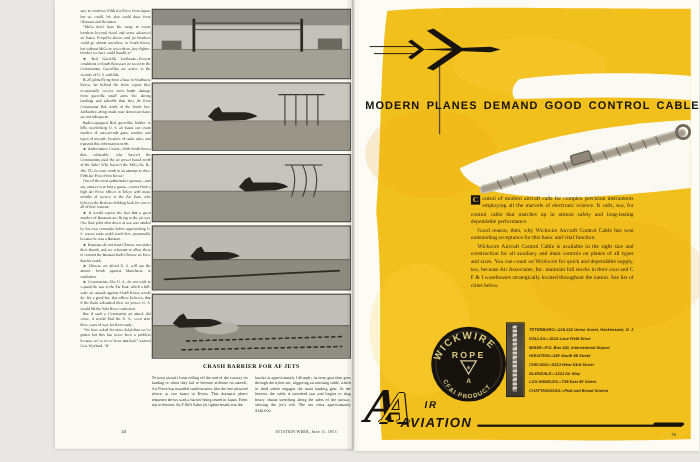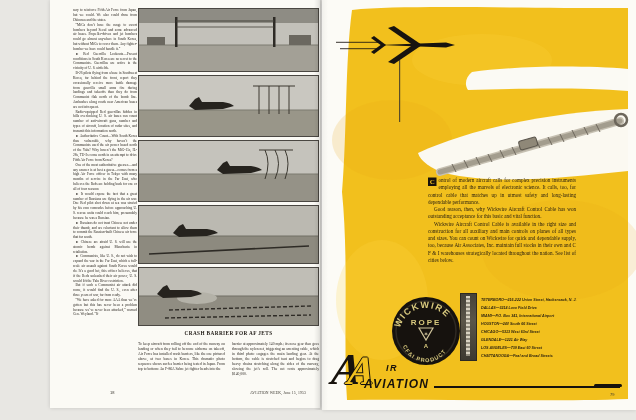--- a/index.html
+++ b/index.html
@@ -264,20 +264,21 @@
       <polygon points="100,45 72,64 66,62 92,44"></polygon>
       <polygon points="64,45 52,36 49,38 60,46"></polygon>
       <polygon points="64,45 52,54 49,52 60,44"></polygon>
       <rect x="14" y="41.8" width="42" height="1" opacity=".85"></rect>
       <rect x="18" y="48.2" width="38" height="1" opacity=".85"></rect>
     </g>
 
     <rect x="77" y="60" width="1.2" height="62" fill="#35312c" opacity=".8"></rect>
   </svg>
 
+  <div class="abs ad-headline">MODERN PLANES DEMAND GOOD CONTROL CABLE</div>
 
   <div class="abs tinywrap ad-body">
     <div class="tiny">
       <p><span class="dropcap">C</span><span>ontrol of modern aircraft calls for complex precision instruments employing all the marvels of electronic science. It calls, too, for control cable that matches up in utmost safety and long-lasting dependable performance.</span></p>
       <p class="ind">Good reason, then, why Wickwire Aircraft Control Cable has won outstanding acceptance for this basic and vital function.</p>
       <p class="ind">Wickwire Aircraft Control Cable is available in the right size and construction for all auxiliary and main controls on planes of all types and sizes. You can count on Wickwire for quick and dependable supply, too, because Air Associates, Inc. maintain full stocks in their own and C F &amp; I warehouses strategically located throughout the nation. See list of cities below.</p>
     </div>
   </div>
 
   <svg class="abs badge" width="72" height="72" viewBox="0 0 72 72">

